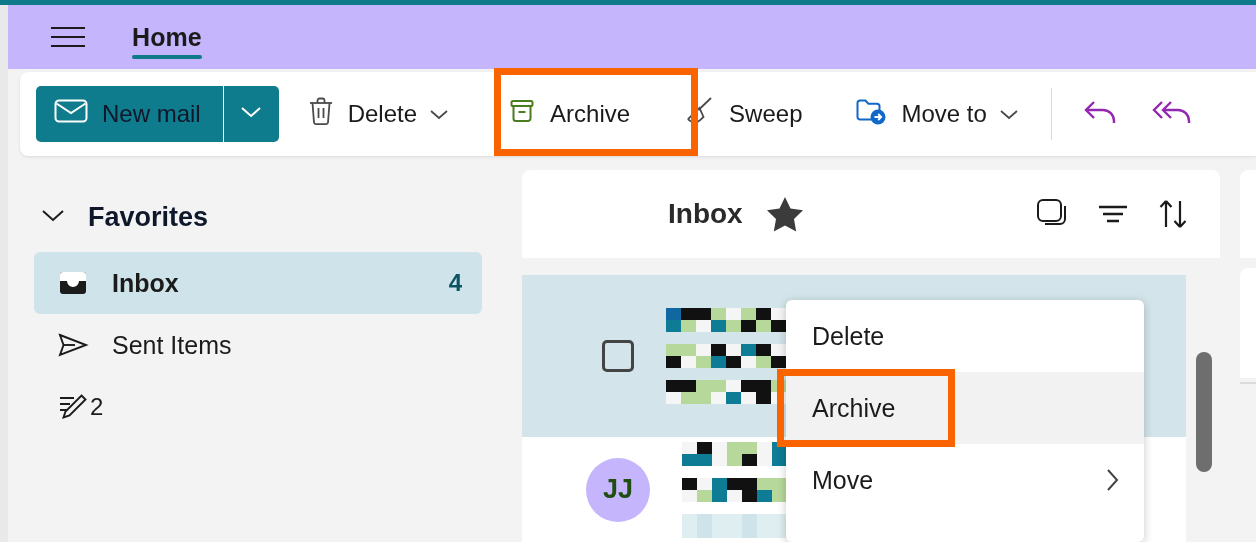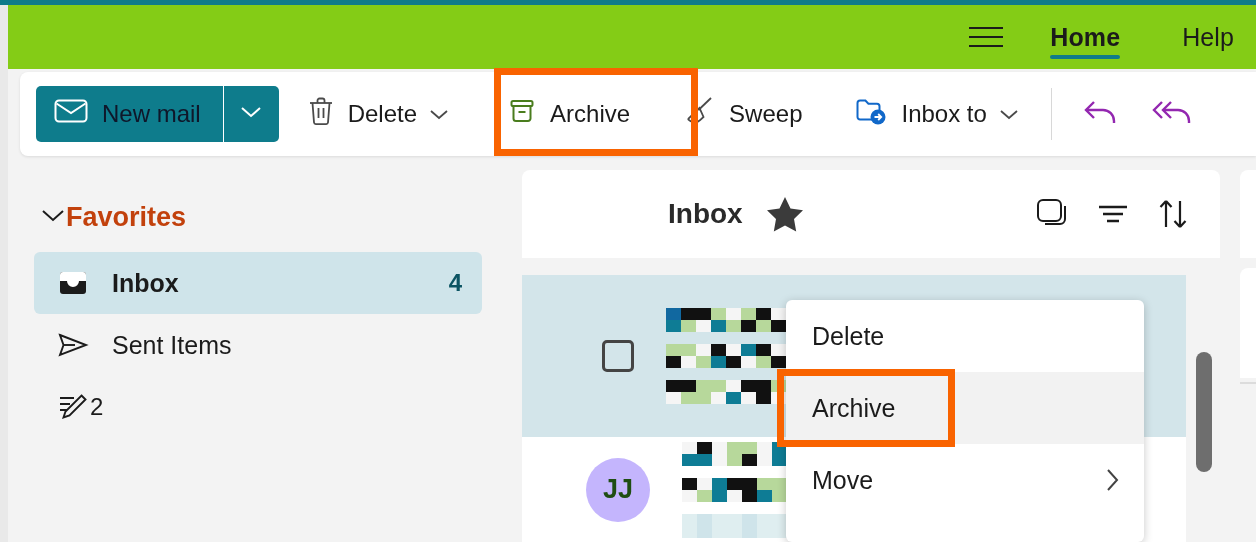--- a/index.html
+++ b/index.html
@@ -17,22 +17,22 @@
     background: #0f7b8a;
   }
   .left-edge {
     position: absolute; top: 5px; left: 0; width: 8px; height: 537px;
     background: #e9e9e9;
   }
 
   
   .tabrow {
     position: absolute; top: 5px; left: 8px; width: 1248px; height: 64px;
-    background: #84cc16;
-    display: flex; align-items: center; justify-content: flex-end;
+    background: #c4b5fd;
+    display: flex; align-items: center;
   }
   .hamburger {
     width: 48px; height: 48px; margin-left: 36px;
     display: flex; flex-direction: column; justify-content: center;
     align-items: center; gap: 7px; cursor: pointer;
   }
   .hamburger span { display: block; width: 34px; height: 2px; background: #1b1b1b; }
   .tab {
     position: relative; height: 64px; display: flex; align-items: center;
     padding: 0 22px; margin-left: 18px; cursor: pointer;
@@ -90,21 +90,21 @@
   
   .sidebar {
     position: absolute; left: 8px; top: 162px; width: 506px; height: 380px;
     background: #f3f3f3;
   }
   .fav-header {
     display: flex; align-items: center; height: 46px; margin: 32px 0 12px 32px;
     cursor: pointer;
   }
   .fav-header .txt {
-    font-size: 27px; font-weight: 600; color: #c2410c; 
+    font-size: 27px; font-weight: 600; color: #0f172a; margin-left: 22px;
   }
   .nav-item {
     display: flex; align-items: center; height: 62px;
     margin: 0 32px 0 26px; border-radius: 6px; padding: 0 20px 0 22px;
     cursor: pointer; font-size: 25px; color: #1b1b1b;
   }
   .nav-item.selected { background: #cfe4ea; font-weight: 600; }
   .nav-item .ico { width: 34px; display: flex; align-items: center; justify-content: center; }
   .nav-item .label { margin-left: 22px; flex: 1; }
   .nav-item .count { font-size: 24px; color: #1b1b1b; }
@@ -201,23 +201,20 @@
 
   <div class="tabrow">
     <div class="hamburger">
       <span></span>
         <span></span>
         <span></span>
     </div>
     <div class="tab active">
       <span>Home</span>
     </div>
-    <div class="tab">
-      <span>Help</span>
-    </div>
   </div>
 
   <div class="cmdbar">
 
     <div class="newmail">
       <span>
         <svg width="34" height="26" viewBox="0 0 34 26" fill="none" stroke="#ffffff" stroke-width="2">
           <rect x="1.5" y="2.5" width="31" height="21" rx="3.5"></rect>
           <path d="M2.5 5.5 L17 15 L31.5 5.5"></path>
         </svg>
@@ -272,21 +269,21 @@
     </div>
 
     <div class="cmd" style="margin-left:28px;">
       <span>
         <svg width="34" height="30" viewBox="0 0 34 30" fill="none">
           <path d="M3.5 7 a2.5 2.5 0 0 1 2.5-2.5 h5.4 l3 3.2 h8.6 a2.5 2.5 0 0 1 2.5 2.5 V21 a2.5 2.5 0 0 1 -2.5 2.5 H6 A2.5 2.5 0 0 1 3.5 21 Z" stroke="#1168c9" stroke-width="2" fill="none"></path>
           <circle cx="24" cy="21" r="7.5" fill="#1168c9"></circle>
           <path d="M20.5 21 H27 M24.2 18 L27.2 21 L24.2 24" stroke="#ffffff" stroke-width="1.8" fill="none"></path>
         </svg>
       </span>
-      <span class="label">Inbox to</span>
+      <span class="label">Move to</span>
       <span class="caret">
         <svg width="20" height="12" viewBox="0 0 20 12" fill="none" stroke="#4a4a4a" stroke-width="1.8">
           <path d="M2 3 L10 10 L18 3"></path>
         </svg>
       </span>
     </div>
 
     <div class="divider-v"></div>
 
     <div class="iconbtn" style="margin-left:22px;">

